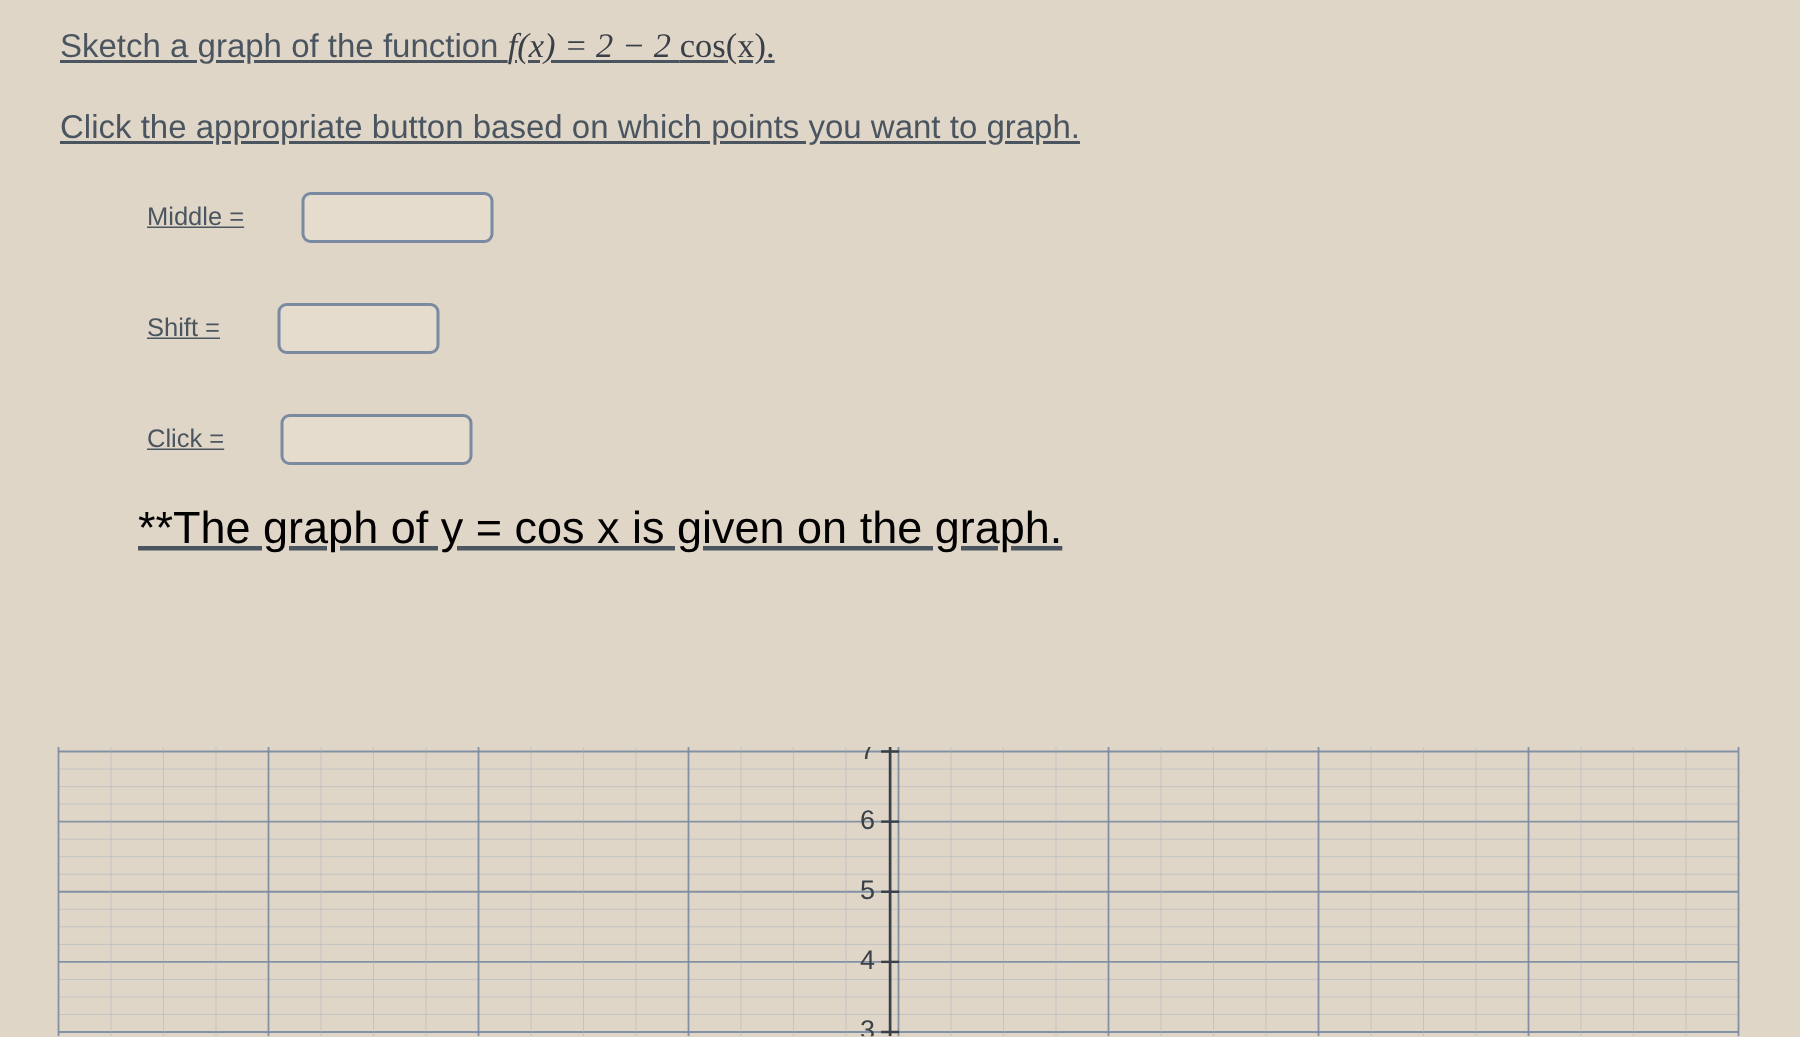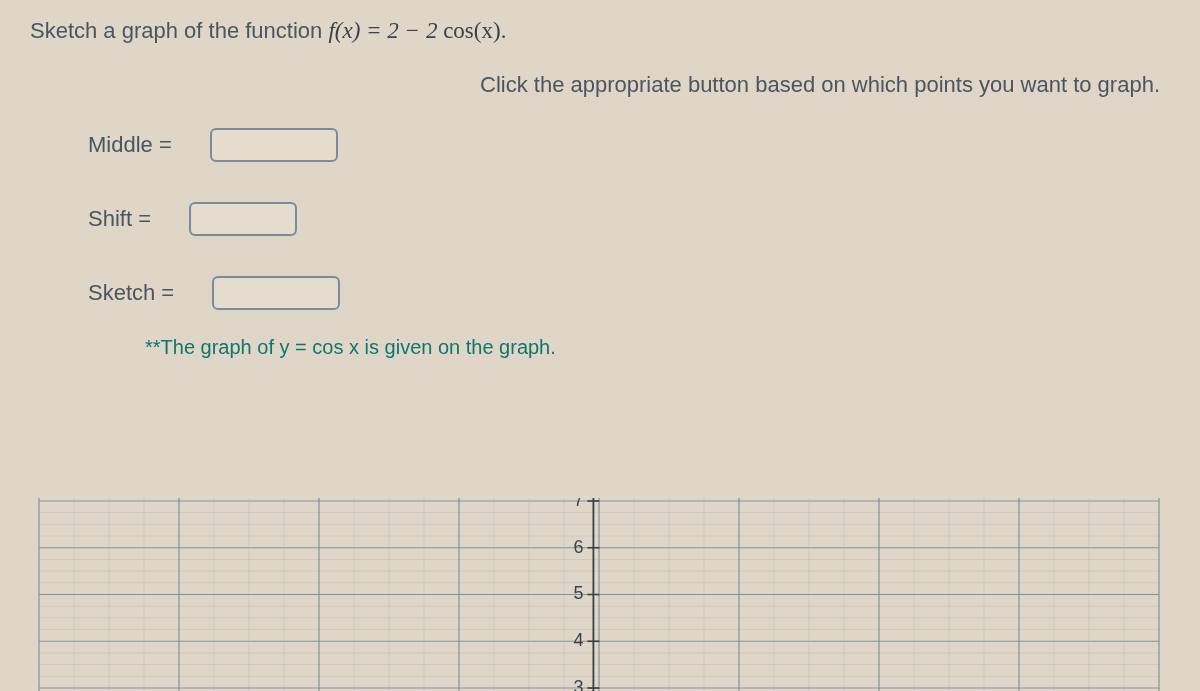--- a/index.html
+++ b/index.html
@@ -5,23 +5,24 @@
   html, body {
     margin: 0;
     padding: 0;
     width: 1200px;
     height: 691px;
     background: #e0d6c8;
     font-family: "Segoe UI", Arial, sans-serif;
     overflow: hidden;
   }
   .page {
-    padding: 18px 40px 0 30px;
+    padding: 18px 40px 0 40px;
     box-sizing: border-box;
     color: #4a5560;
+    text-decoration: underline;
   }
   .problem-line {
     font-size: 22px;
     color: #4a5560;
     margin-bottom: 28px;
   }
   .math {
     font-family: "Cambria Math", "Times New Roman", serif;
     font-style: italic;
     font-size: 23px;
@@ -29,53 +30,52 @@
   }
   .math .roman {
     font-style: normal;
   }
   .math .paren {
     font-style: normal;
   }
   .instruction {
     font-size: 22px;
     margin-bottom: 30px;
-    text-align: right;
   }
   .fields {
     margin-left: 58px;
   }
   .field-row {
     display: flex;
     align-items: center;
     margin-bottom: 40px;
-    font-size: 22px;
+    font-size: 17px;
     color: #4a5560;
     gap: 30px;
   }
   .field-row:last-of-type {
     margin-bottom: 26px;
   }
   .input-box {
     display: inline-block;
     border: 2px solid #7a8aa1;
     border-radius: 6px;
     background: #e5dcce;
     height: 34px;
     margin-left: 8px;
     box-sizing: border-box;
   }
   .ib-middle { width: 128px; }
   .ib-amp    { width: 128px; }
   .ib-period { width: 108px; }
   .ib-shift  { width: 128px; }
   .hint {
-    margin-left: 115px;
-    font-size: 20px;
-    color: #0f766e;
+    margin-left: 52px;
+    font-size: 30px;
+    color: #000000;
     margin-bottom: 10px;
   }
   .graph-area {
     position: absolute;
     left: 38px;
     right: 40px;
     top: 498px;
     bottom: 0;
     overflow: hidden;
   }
@@ -101,21 +101,21 @@
   <div class="fields">
     <div class="field-row">
       <span>Middle =</span>
       <span class="input-box ib-middle"></span>
     </div>
     <div class="field-row">
       <span>Shift =</span>
       <span class="input-box ib-period"></span>
     </div>
     <div class="field-row">
-      <span>Sketch =</span>
+      <span>Click =</span>
       <span class="input-box ib-shift"></span>
     </div>
   </div>
 
   <div class="hint">**The graph of y = cos x is given on the graph.</div>
 </div>
 
 <div class="graph-area">
   <svg class="graph-svg" id="graph-svg" viewBox="0 0 1120 193">
       <line x1="0" y1="190" x2="1120" y2="190" stroke="#7a8aa1" stroke-width="1.2" opacity="0.9"></line>

